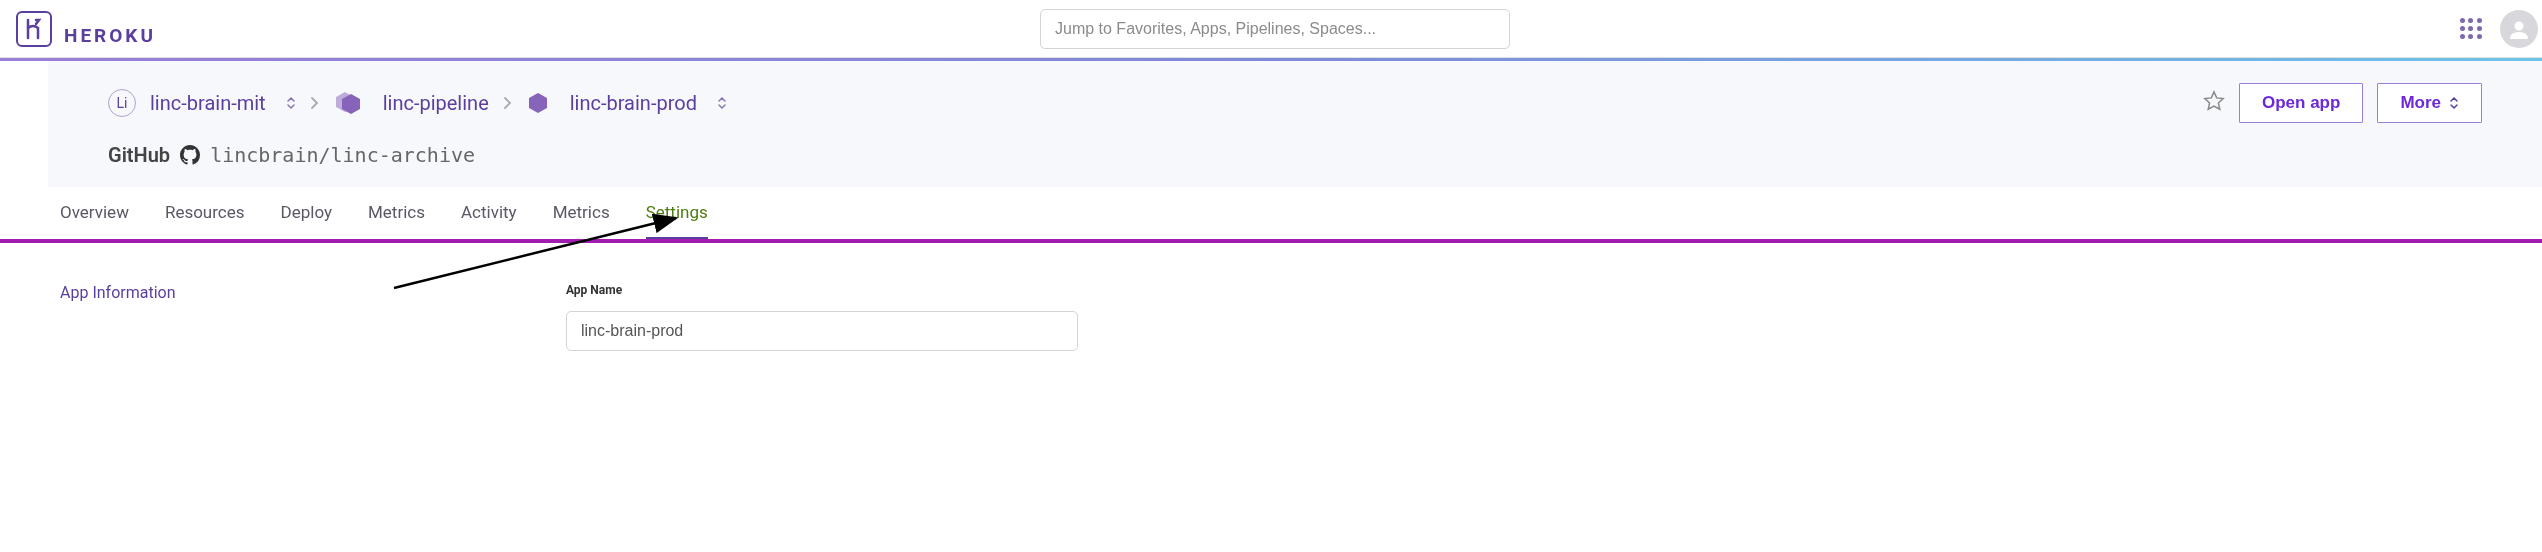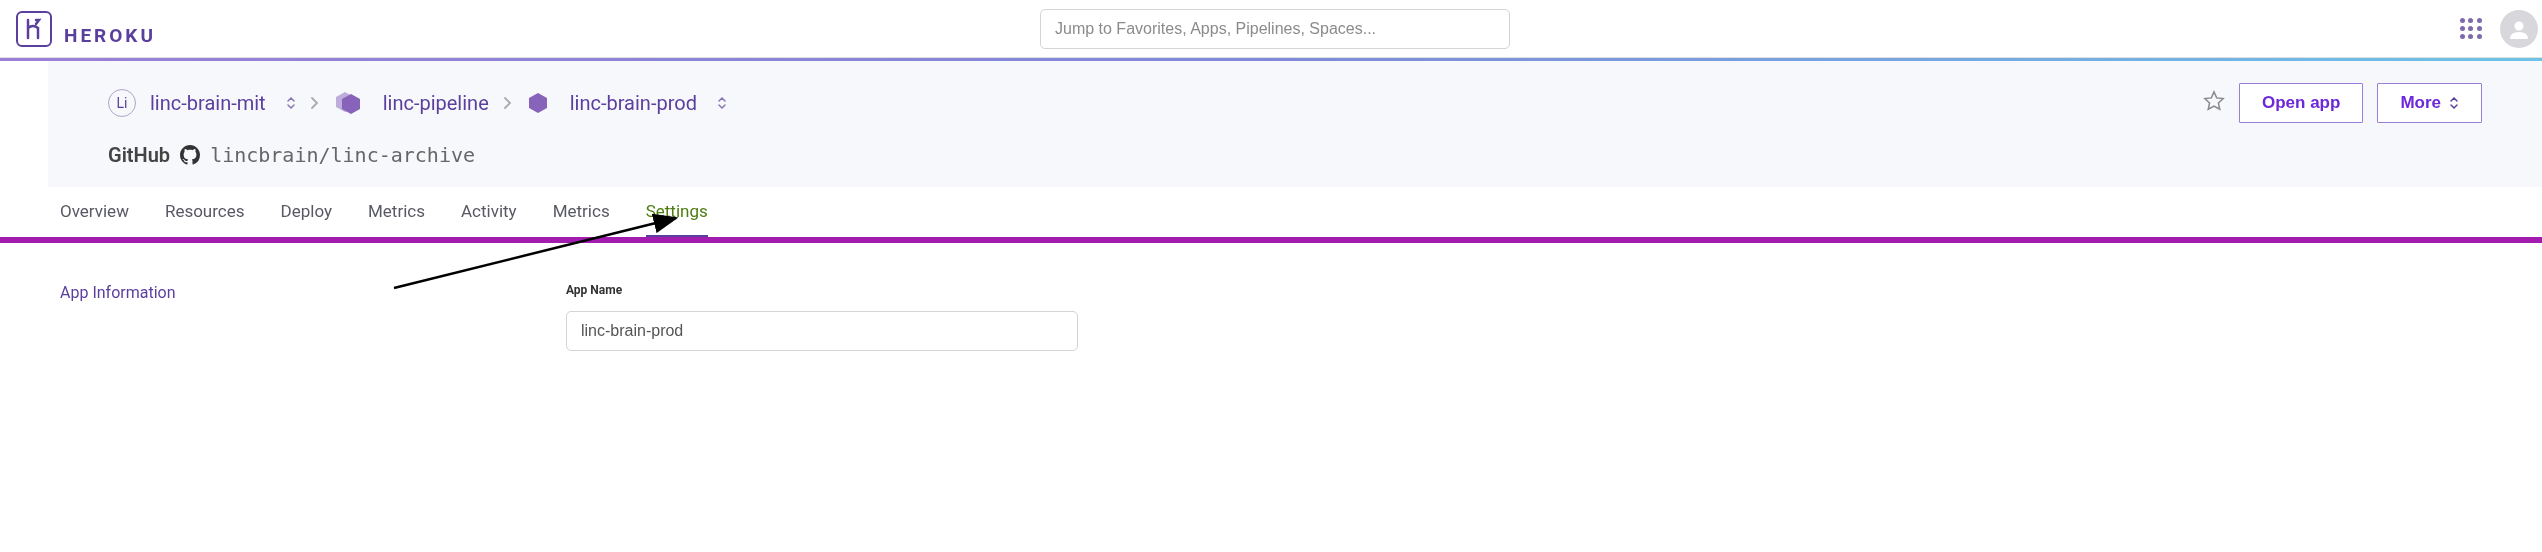--- a/index.html
+++ b/index.html
@@ -198,21 +198,21 @@
       color: #666;
     }
     .github-row .gh-label { font-weight: 600; }
 
     
     .tabs-row {
       display: flex;
       align-items: flex-start;
       gap: 36px;
       padding: 0 60px;
-      border-bottom: 6px solid #a21caf;
+      border-bottom: 4px solid #a21caf;
       height: 56px;
     }
     .tab-item {
       color: #595965;
       font-size: 17px;
       cursor: pointer;
       height: 100%;
       display: flex;
       align-items: center;
       border-bottom: 2px solid transparent;

